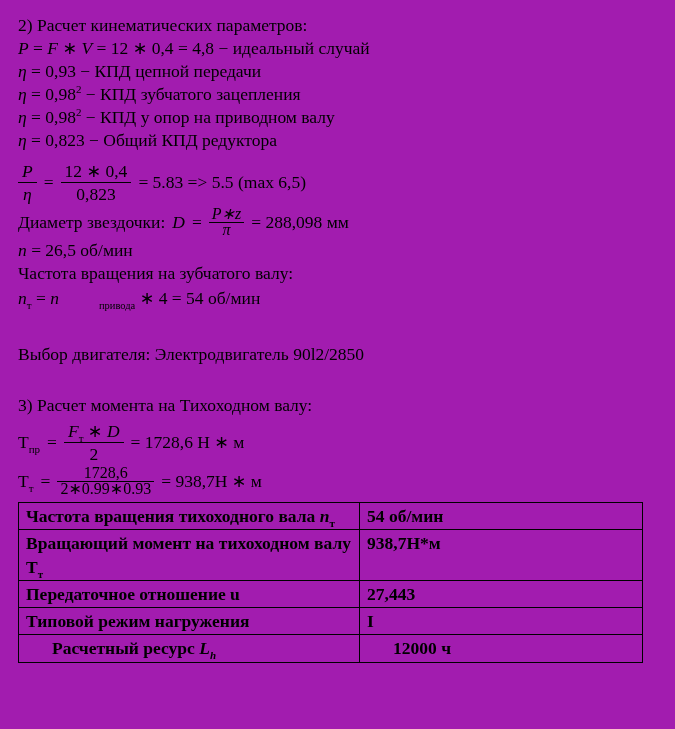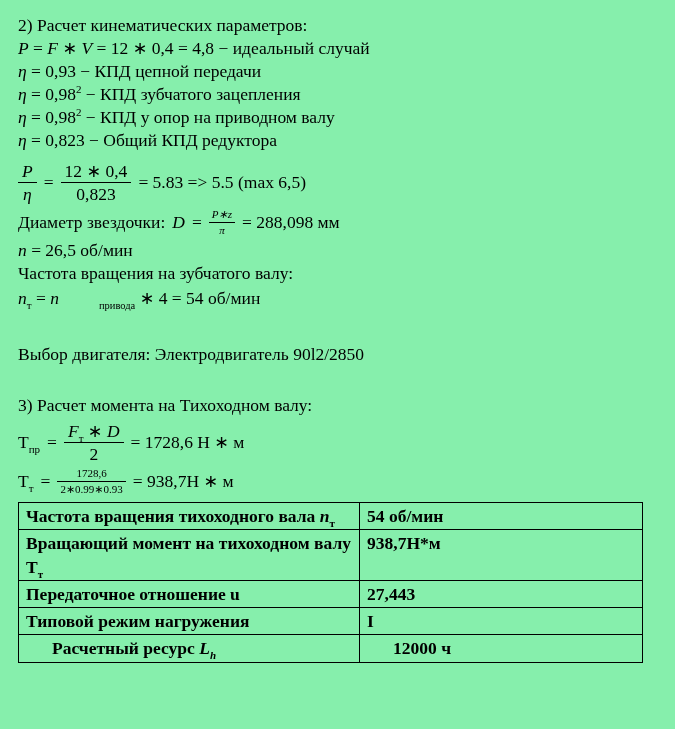--- a/index.html
+++ b/index.html
@@ -1,36 +1,36 @@
 <!DOCTYPE html>
 <html><head>
 <meta charset="utf-8">
 <style>
   html,body { margin:0; padding:0; background:#ffffff; }
   .page {
     width:675px; height:729px; box-sizing:border-box;
-    background:#86efac; color:#000000;
+    background:#a21caf; color:#000000;
     font-family:"Liberation Serif", serif;
     font-size:17.5px;
     padding:14px 14px 0 18px;
     overflow:hidden;
   }
   .line { margin:0; line-height:23px; white-space:pre-wrap; }
   .it { font-style:italic; }
   sup { font-size:11px; line-height:0; }
   sub { font-size:11px; line-height:0; }
   sub.longsub { font-size:10.5px;padding-left:40px; }
 
   .frac-line { display:flex; align-items:center; gap:7px; margin:0; }
   .ratio-line { margin:8px 0 0 0; }
   .sprocket-line { min-height:34px; }
   .dfrac { display:inline-block; text-align:center; vertical-align:middle; }
   .dfrac .num, .dfrac .den { display:block; padding:0 4px; line-height:22px; }
   .dfrac .den { border-top:1.5px solid #000; }
-  .sfrac { display:inline-block; text-align:center; vertical-align:middle; font-size:11px; }
+  .sfrac { display:inline-block; text-align:center; vertical-align:middle; font-size:16px; }
   .sfrac .num, .sfrac .den { display:block; padding:0 3px; line-height:14.5px; }
   .sfrac .den { border-top:1.3px solid #000; }
 
   .nt-line { line-height:26px; margin-bottom:32px; }
   .motor-line { margin-bottom:28px; }
   .tpr-line { margin-top:2px; min-height:46px; }
   .tt-line { min-height:32px; }
 
   table.data { border-collapse:collapse; table-layout:fixed; width:625px; margin-top:5px;font-weight:bold; }
   table.data td {

